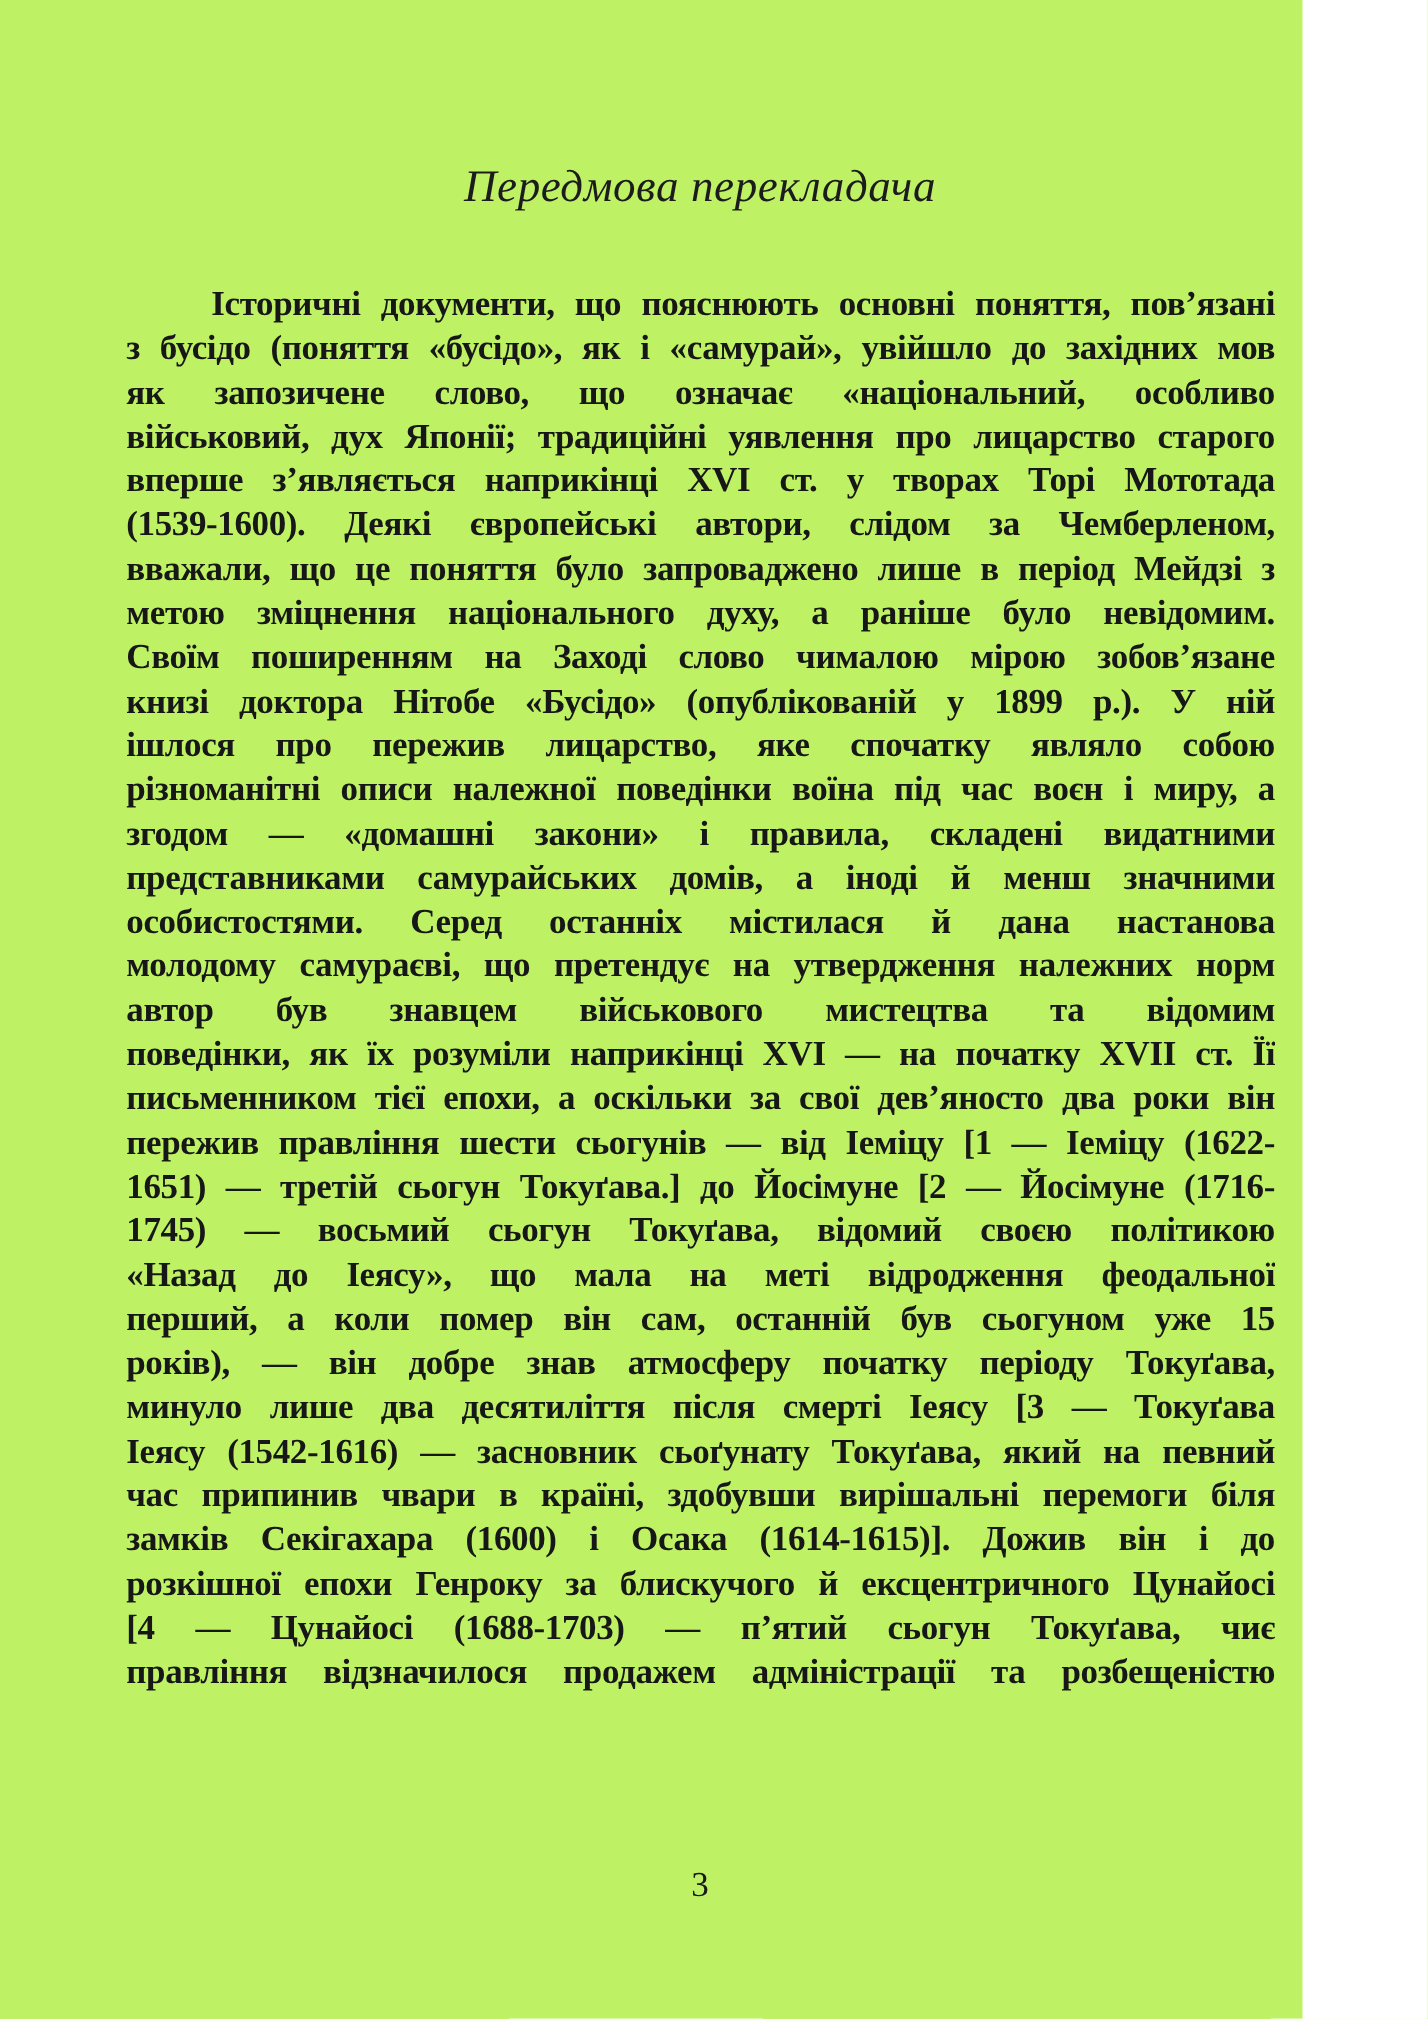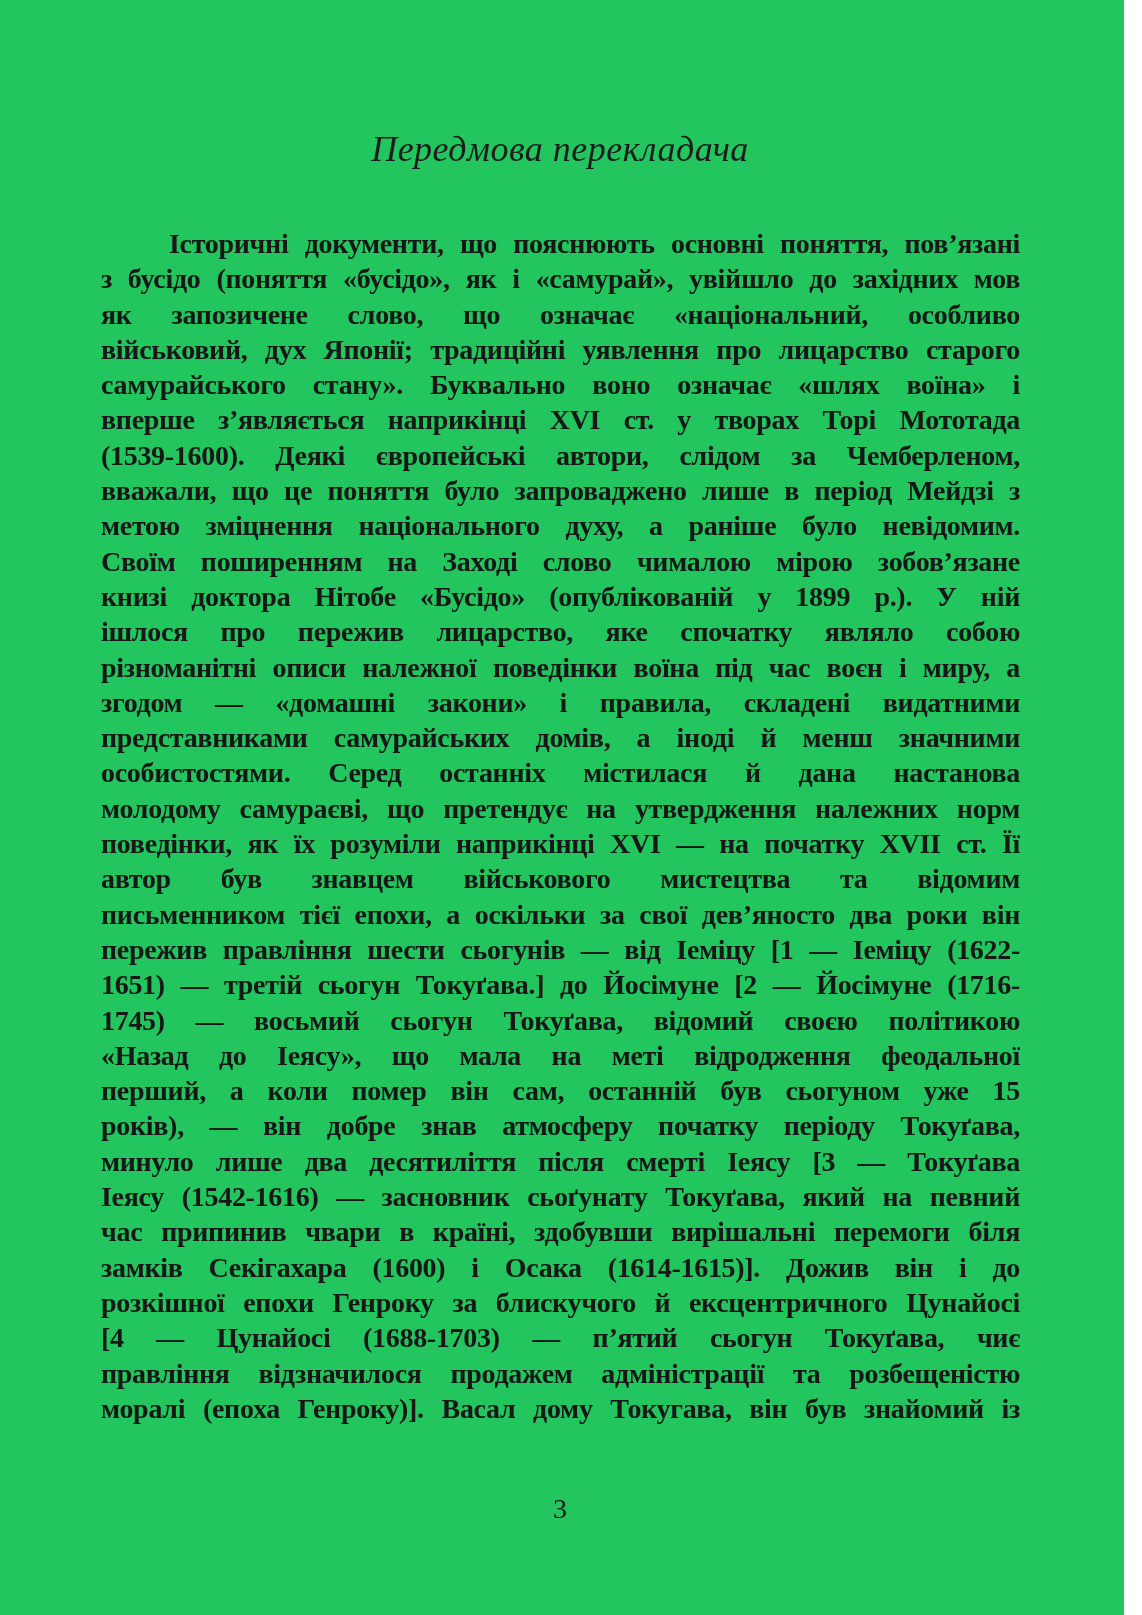--- a/index.html
+++ b/index.html
@@ -2,23 +2,23 @@
 <html lang="uk"><head>
 <meta charset="utf-8">
 <style>
   html, body {
     margin: 0;
     padding: 0;
     background: #ffffff;
   }
   .page {
     position: relative;
-    width: 1124px;
+    width: 1042px;
     height: 1615px;
-    background: #22c55e;
+    background: #bef264;
     color: #161616;
     font-family: "Liberation Serif", "DejaVu Serif", serif;
     overflow: hidden;
   }
   .title {
     position: absolute;
     top: 124px;
     left: 100px;
     width: 920px;
     text-align: center;
@@ -73,46 +73,44 @@
 <body>
 
 <div class="page">
   <div class="title">Передмова перекладача</div>
 
   <div class="body-text">
       <div class="text-line">Історичні документи, що пояснюють основні поняття, пов’язані</div>
       <div class="text-line">з бусідо (поняття «бусідо», як і «самурай», увійшло до західних мов</div>
       <div class="text-line">як запозичене слово, що означає «національний, особливо</div>
       <div class="text-line">військовий, дух Японії; традиційні уявлення про лицарство старого</div>
-      <div class="text-line">самурайського стану». Буквально воно означає «шлях воїна» і</div>
       <div class="text-line">вперше з’являється наприкінці XVI ст. у творах Торі Мототада</div>
       <div class="text-line">(1539-1600). Деякі європейські автори, слідом за Чемберленом,</div>
       <div class="text-line">вважали, що це поняття було запроваджено лише в період Мейдзі з</div>
       <div class="text-line">метою зміцнення національного духу, а раніше було невідомим.</div>
       <div class="text-line">Своїм поширенням на Заході слово чималою мірою зобов’язане</div>
       <div class="text-line">книзі доктора Нітобе «Бусідо» (опублікованій у 1899 р.). У ній</div>
       <div class="text-line">ішлося про пережив лицарство, яке спочатку являло собою</div>
       <div class="text-line">різноманітні описи належної поведінки воїна під час воєн і миру, а</div>
       <div class="text-line">згодом — «домашні закони» і правила, складені видатними</div>
       <div class="text-line">представниками самурайських домів, а іноді й менш значними</div>
       <div class="text-line">особистостями. Серед останніх містилася й дана настанова</div>
       <div class="text-line">молодому самураєві, що претендує на утвердження належних норм</div>
+      <div class="text-line">автор був знавцем військового мистецтва та відомим</div>
       <div class="text-line">поведінки, як їх розуміли наприкінці XVI — на початку XVII ст. Її</div>
-      <div class="text-line">автор був знавцем військового мистецтва та відомим</div>
       <div class="text-line">письменником тієї епохи, а оскільки за свої дев’яносто два роки він</div>
       <div class="text-line">пережив правління шести сьогунів — від Іеміцу [1 — Іеміцу (1622-</div>
       <div class="text-line">1651) — третій сьогун Токуґава.] до Йосімуне [2 — Йосімуне (1716-</div>
       <div class="text-line">1745) — восьмий сьогун Токуґава, відомий своєю політикою</div>
       <div class="text-line">«Назад до Іеясу», що мала на меті відродження феодальної</div>
       <div class="text-line">перший, а коли помер він сам, останній був сьогуном уже 15</div>
       <div class="text-line">років), — він добре знав атмосферу початку періоду Токуґава,</div>
       <div class="text-line">минуло лише два десятиліття після смерті Іеясу [3 — Токуґава</div>
       <div class="text-line">Іеясу (1542-1616) — засновник сьоґунату Токуґава, який на певний</div>
       <div class="text-line">час припинив чвари в країні, здобувши вирішальні перемоги біля</div>
       <div class="text-line">замків Секігахара (1600) і Осака (1614-1615)]. Дожив він і до</div>
       <div class="text-line">розкішної епохи Генроку за блискучого й ексцентричного Цунайосі</div>
       <div class="text-line">[4 — Цунайосі (1688-1703) — п’ятий сьогун Токуґава, чиє</div>
       <div class="text-line">правління відзначилося продажем адміністрації та розбещеністю</div>
-      <div class="text-line">моралі (епоха Генроку)]. Васал дому Токугава, він був знайомий із</div>
     </div>
 
   <div class="page-number">3</div>
 </div>
 
 </body></html>

